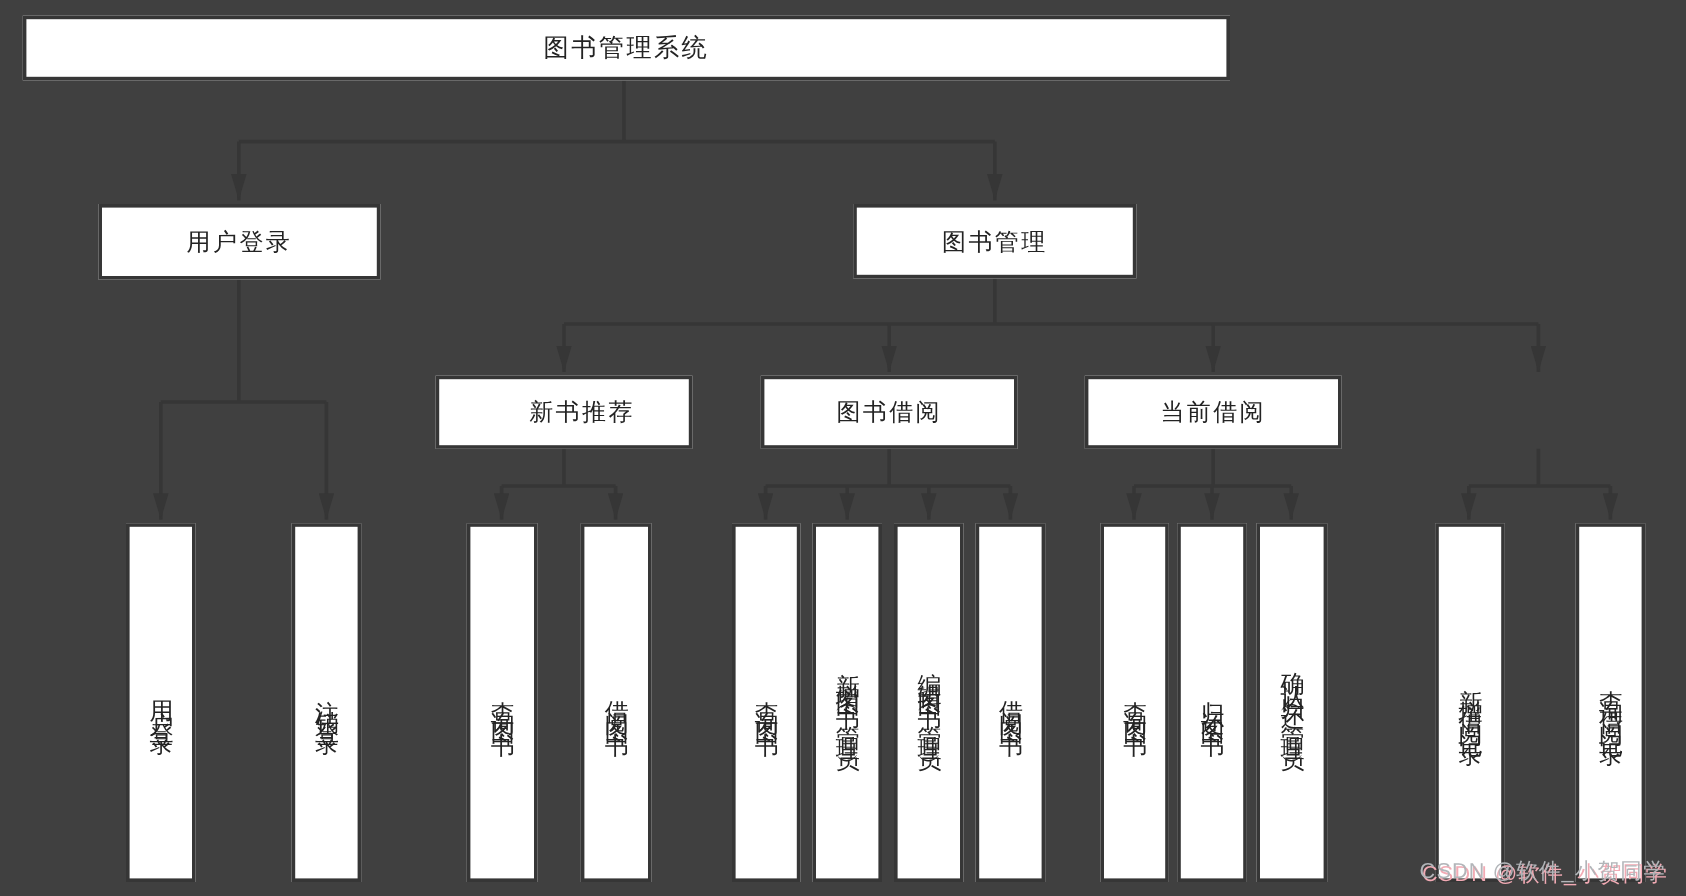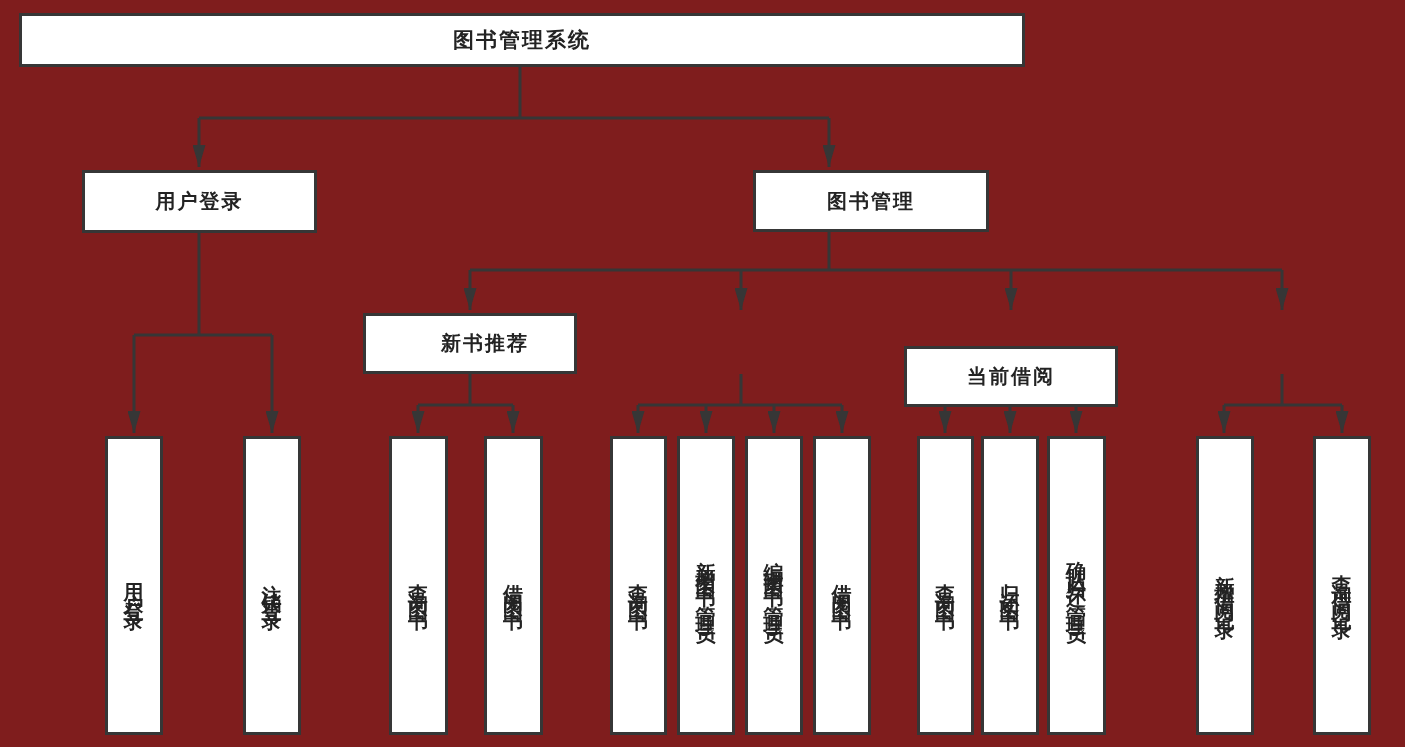--- a/index.html
+++ b/index.html
@@ -1,23 +1,22 @@
 <!DOCTYPE html>
 <html><head>
 <meta charset="utf-8">
 <style>
   html, body { margin: 0; padding: 0; background: #ffffff; }
   .canvas {
     position: relative;
     width: 1405px;
     height: 747px;
-    background: #7f1d1d;
+    background: #404040;
     font-family: "Liberation Sans", sans-serif;
     overflow: hidden;
-    font-weight: bold;
   }
   .connector-layer {
     position: absolute;
     left: 0; top: 0;
     width: 1405px; height: 747px;
   }
   .box {
     position: absolute;
     background: #ffffff;
     border: 3px solid #363636;
@@ -99,28 +98,31 @@
     </g>
   </svg>
 
   <div class="box" style="left:19px; top:13px; width:1006px; height:54px;">
     <span class="h-label root-label">图书管理系统</span>
   </div>
 
   <div class="box" style="left:82px; top:170px; width:235px; height:63px;">
     <span class="h-label">用户登录</span>
   </div>
-  <div class="box" style="left:753px; top:170px; width:236px; height:62px;">
+  <div class="box" style="left:711px; top:170px; width:236px; height:62px;">
     <span class="h-label">图书管理</span>
   </div>
 
   <div class="box" style="left:363px; top:313px; width:214px; height:61px;padding-left:30px;">
     <span class="h-label">新书推荐</span>
   </div>
-  <div class="box" style="left:904px; top:313px; width:214px; height:61px;margin-top:33px;">
+  <div class="box" style="left:634px; top:313px; width:214px; height:61px;">
+    <span class="h-label">图书借阅</span>
+  </div>
+  <div class="box" style="left:904px; top:313px; width:214px; height:61px;">
     <span class="h-label">当前借阅</span>
   </div>
 
   <div class="box leaf" style="left:105px; top:436px; width:58px; height:299px;">
     <span class="v-label">用户登录</span>
   </div>
   <div class="box leaf" style="left:243px; top:436px; width:58px; height:299px;">
     <span class="v-label">注销登录</span>
   </div>
   <div class="box leaf" style="left:389px; top:436px; width:59px; height:299px;">
@@ -150,14 +152,15 @@
   <div class="box leaf" style="left:1047px; top:436px; width:59px; height:299px;">
     <span class="v-label">确认归还（管理员）</span>
   </div>
   <div class="box leaf" style="left:1196px; top:436px; width:58px; height:299px;">
     <span class="v-label">新增借阅记录</span>
   </div>
   <div class="box leaf" style="left:1313px; top:436px; width:58px; height:299px;">
     <span class="v-label">查询借阅记录</span>
   </div>
 
+  <div class="watermark">CSDN @软件_小贺同学</div>
 
 </div>
 
 </body></html>

